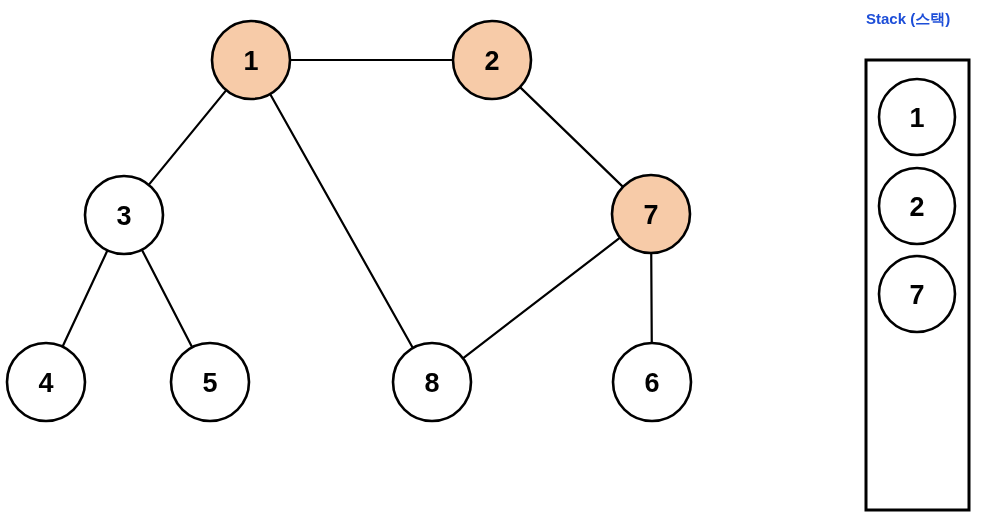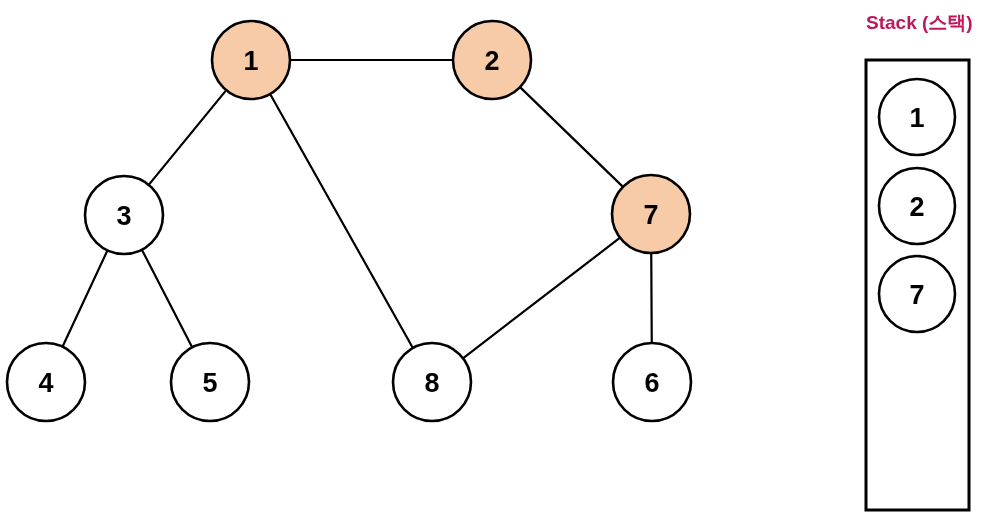--- a/index.html
+++ b/index.html
@@ -57,22 +57,22 @@
     font-weight: bold;
     font-size: 27px;
     fill: #000000;
     text-anchor: middle;
     dominant-baseline: central;
   }
   .panel-title {
     position: absolute;
     font-family: "Liberation Sans", sans-serif;
     font-weight: bold;
-    font-size: 19px;
-    color: #be185d;
+    font-size: 15px;
+    color: #1d4ed8;
     white-space: nowrap;
     text-align: left;
   }
 </style>
 </head>
 <body>
 
 <div id="canvas">
 
   <svg class="layer" viewBox="0 0 985 513">

